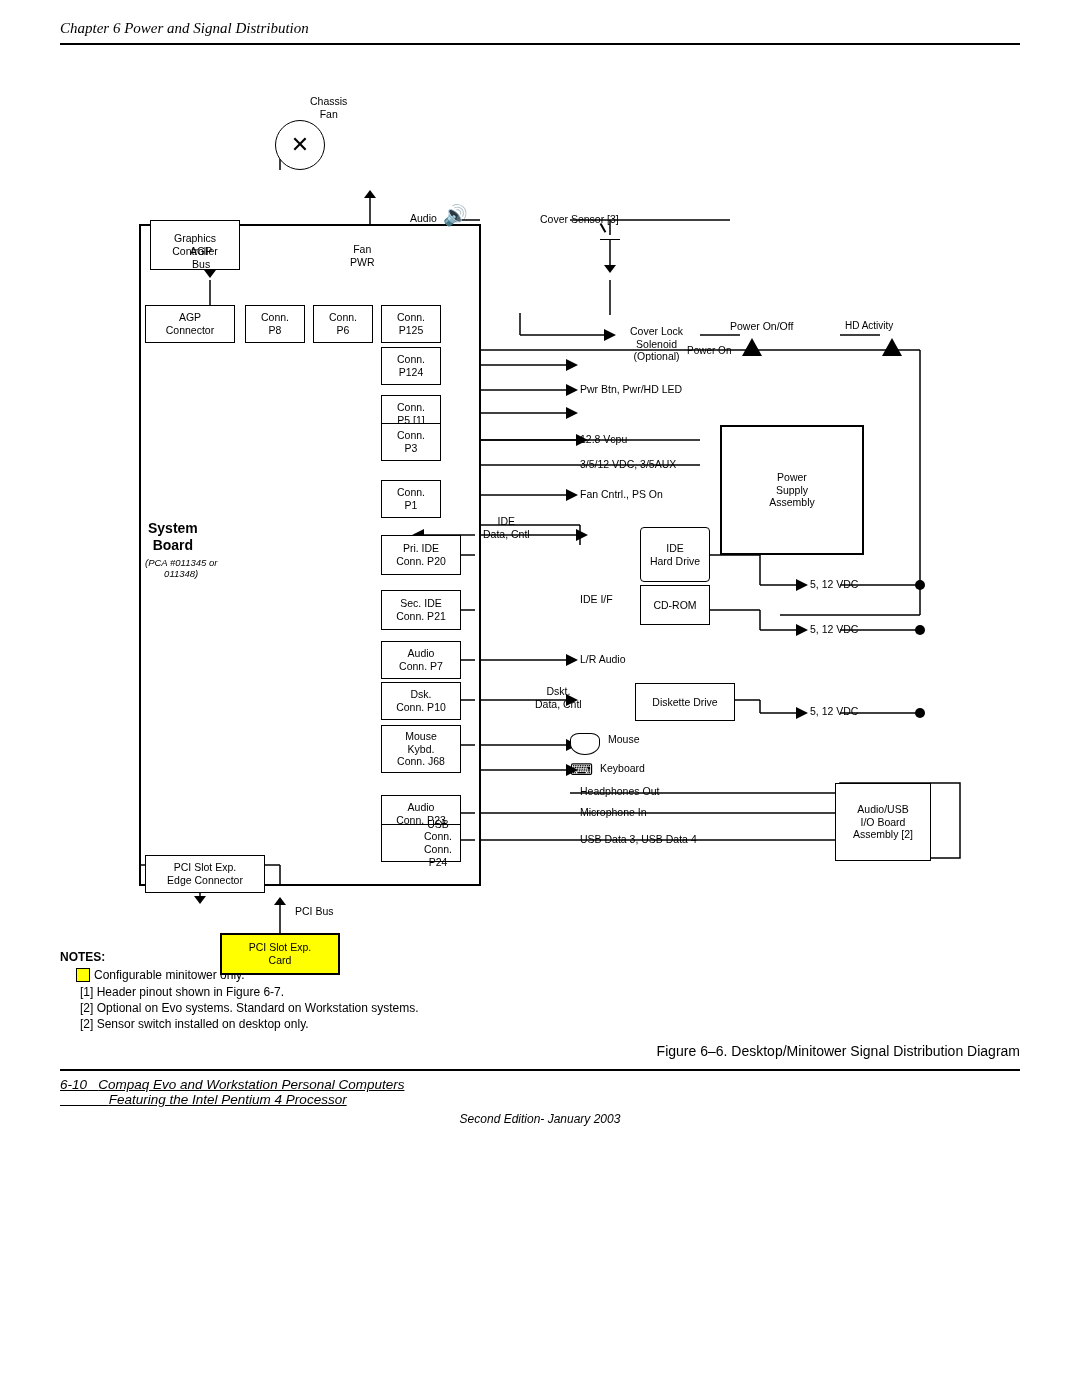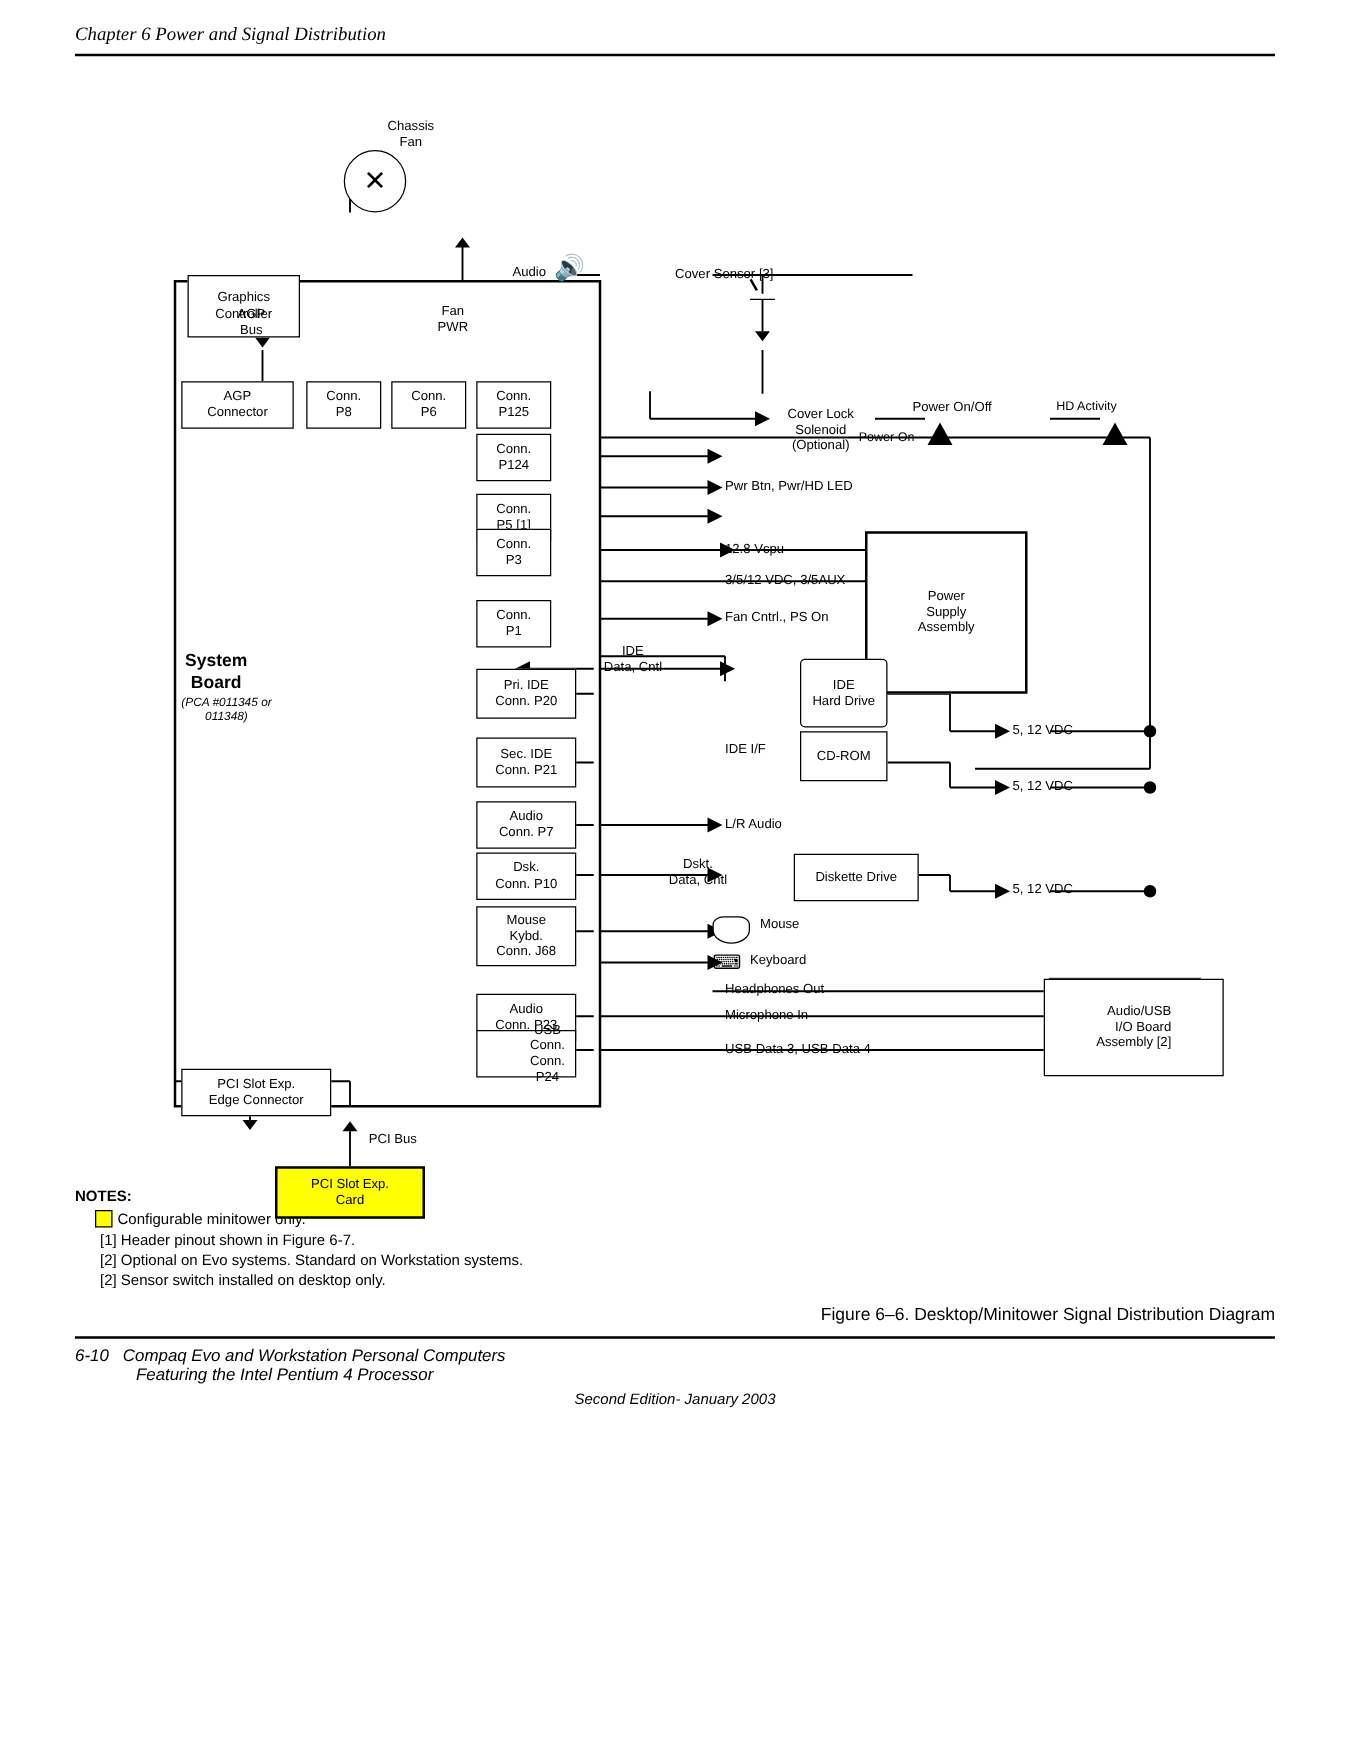--- a/index.html
+++ b/index.html
@@ -76,20 +76,21 @@
     }
     .footer-bar {
       border-top: 2px solid #000;
       margin-top: 10px;
       padding-top: 6px;
     }
     .footer-text {
       font-style: italic;
       font-size: 13.5px;
       font-family: Arial, sans-serif;
+      text-decoration: underline;
     }
     .page-center {
       text-align: center;
       font-size: 12px;
       font-family: Arial, sans-serif;
       margin-top: 5px;
       font-style: italic;
     }
     svg.diagram-svg {
       position: absolute;
@@ -358,21 +359,21 @@
     </div>
 
     <div class="label" style="top:368px; left:500px; font-size:10.5px;">
       <span>12.8 Vcpu</span>
     </div>
 
     <div class="label" style="top:393px; left:500px; font-size:10.5px;">
       <span>3/5/12 VDC, 3/5AUX</span>
     </div>
 
-    <div class="box box-thick" style="top:360px; left:612px; width:130px; height:130px;align-items:center;">
+    <div class="box box-thick" style="top:360px; left:640px; width:144px; height:130px;align-items:center;">
       <span>Power<br>Supply<br>Assembly</span>
     </div>
 
     <div class="box" style="top:415px; left:301px; width:60px; height:38px;">
       <span>Conn.<br>P1</span>
     </div>
 
     <div class="label" style="top:423px; left:500px; font-size:10.5px;">
       <span>Fan Cntrl., PS On</span>
     </div>
@@ -470,21 +471,21 @@
     </div>
 
     <div class="box" style="top:759px; left:301px; width:80px; height:38px;padding-left:36px;">
       <span>USB Conn.<br>Conn. P24</span>
     </div>
 
     <div class="label" style="top:768px; left:500px; font-size:10.5px;">
       <span>USB Data 3, USB Data 4</span>
     </div>
 
-    <div class="box" style="top:718px; left:755px; width:144px; height:78px;text-align:right;">
+    <div class="box" style="top:718px; left:755px; width:96px; height:78px;">
       <span>Audio/USB<br>I/O Board<br>Assembly [2]</span>
     </div>
 
     <div class="box" style="top:790px; left:65px; width:120px; height:38px;">
       <span>PCI Slot Exp.<br>Edge Connector</span>
     </div>
 
     <div class="label" style="top:840px; left:215px; font-size:10.5px;">
       <span>PCI Bus</span>
     </div>

